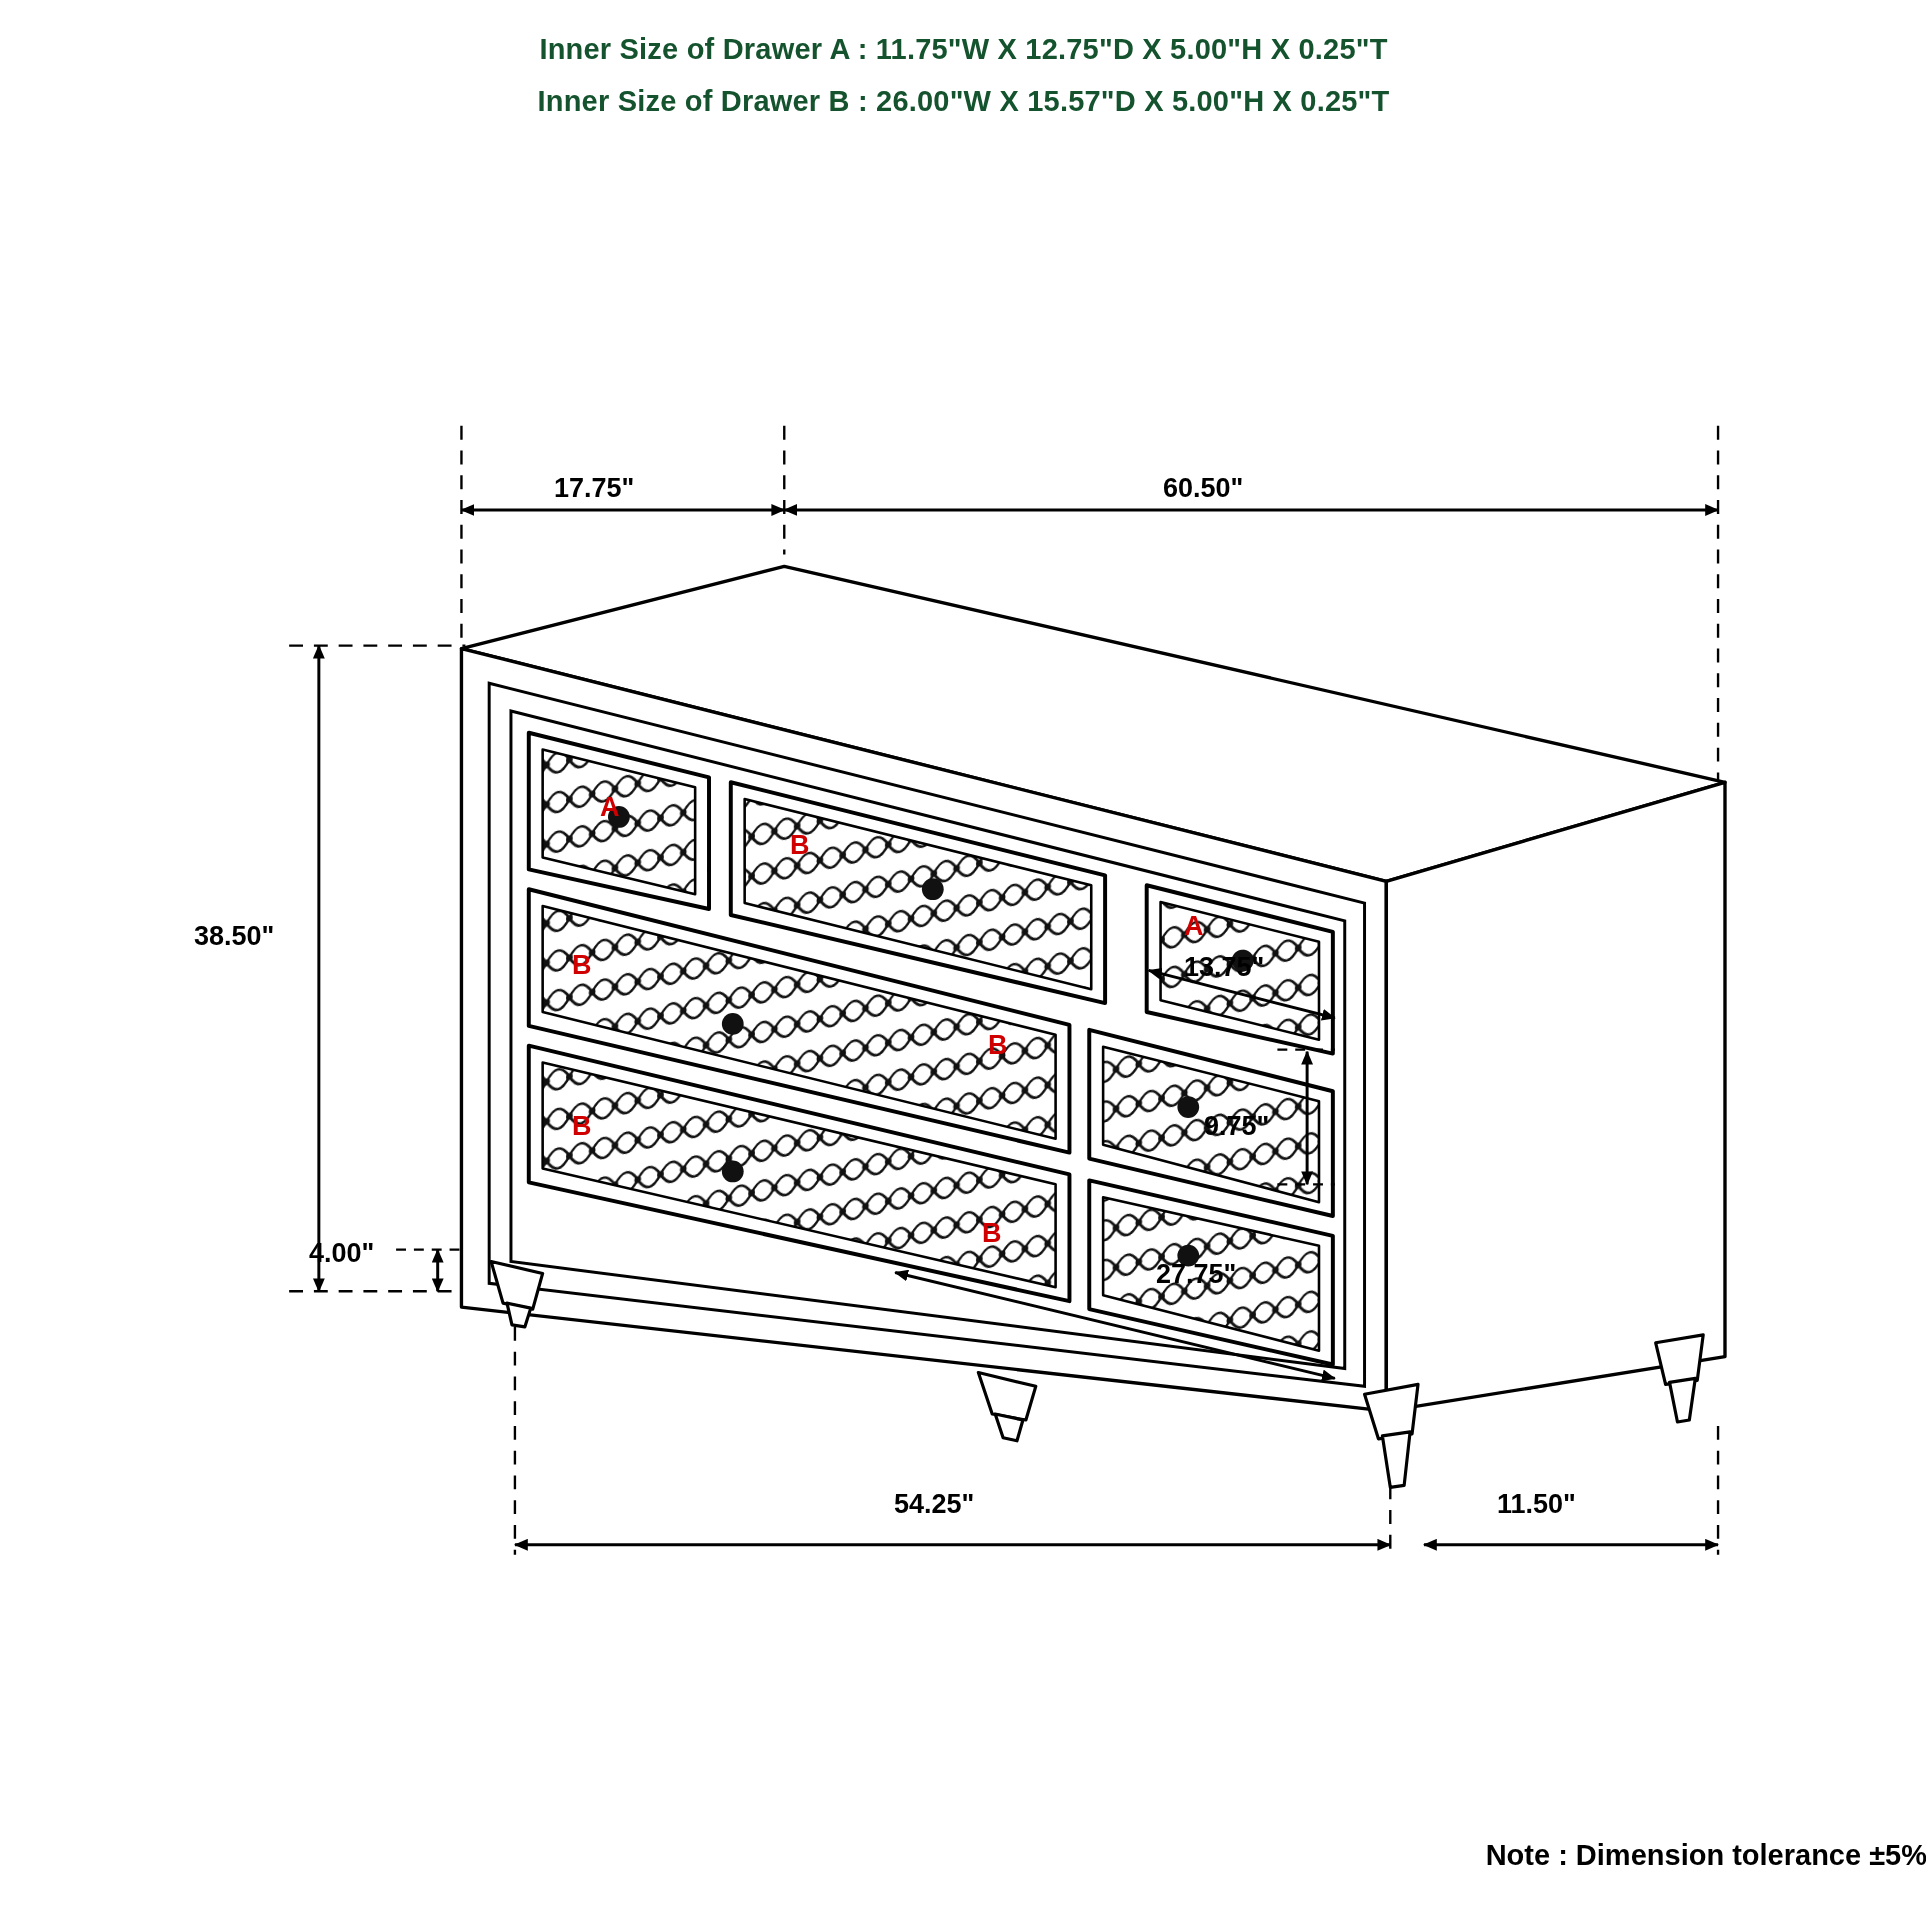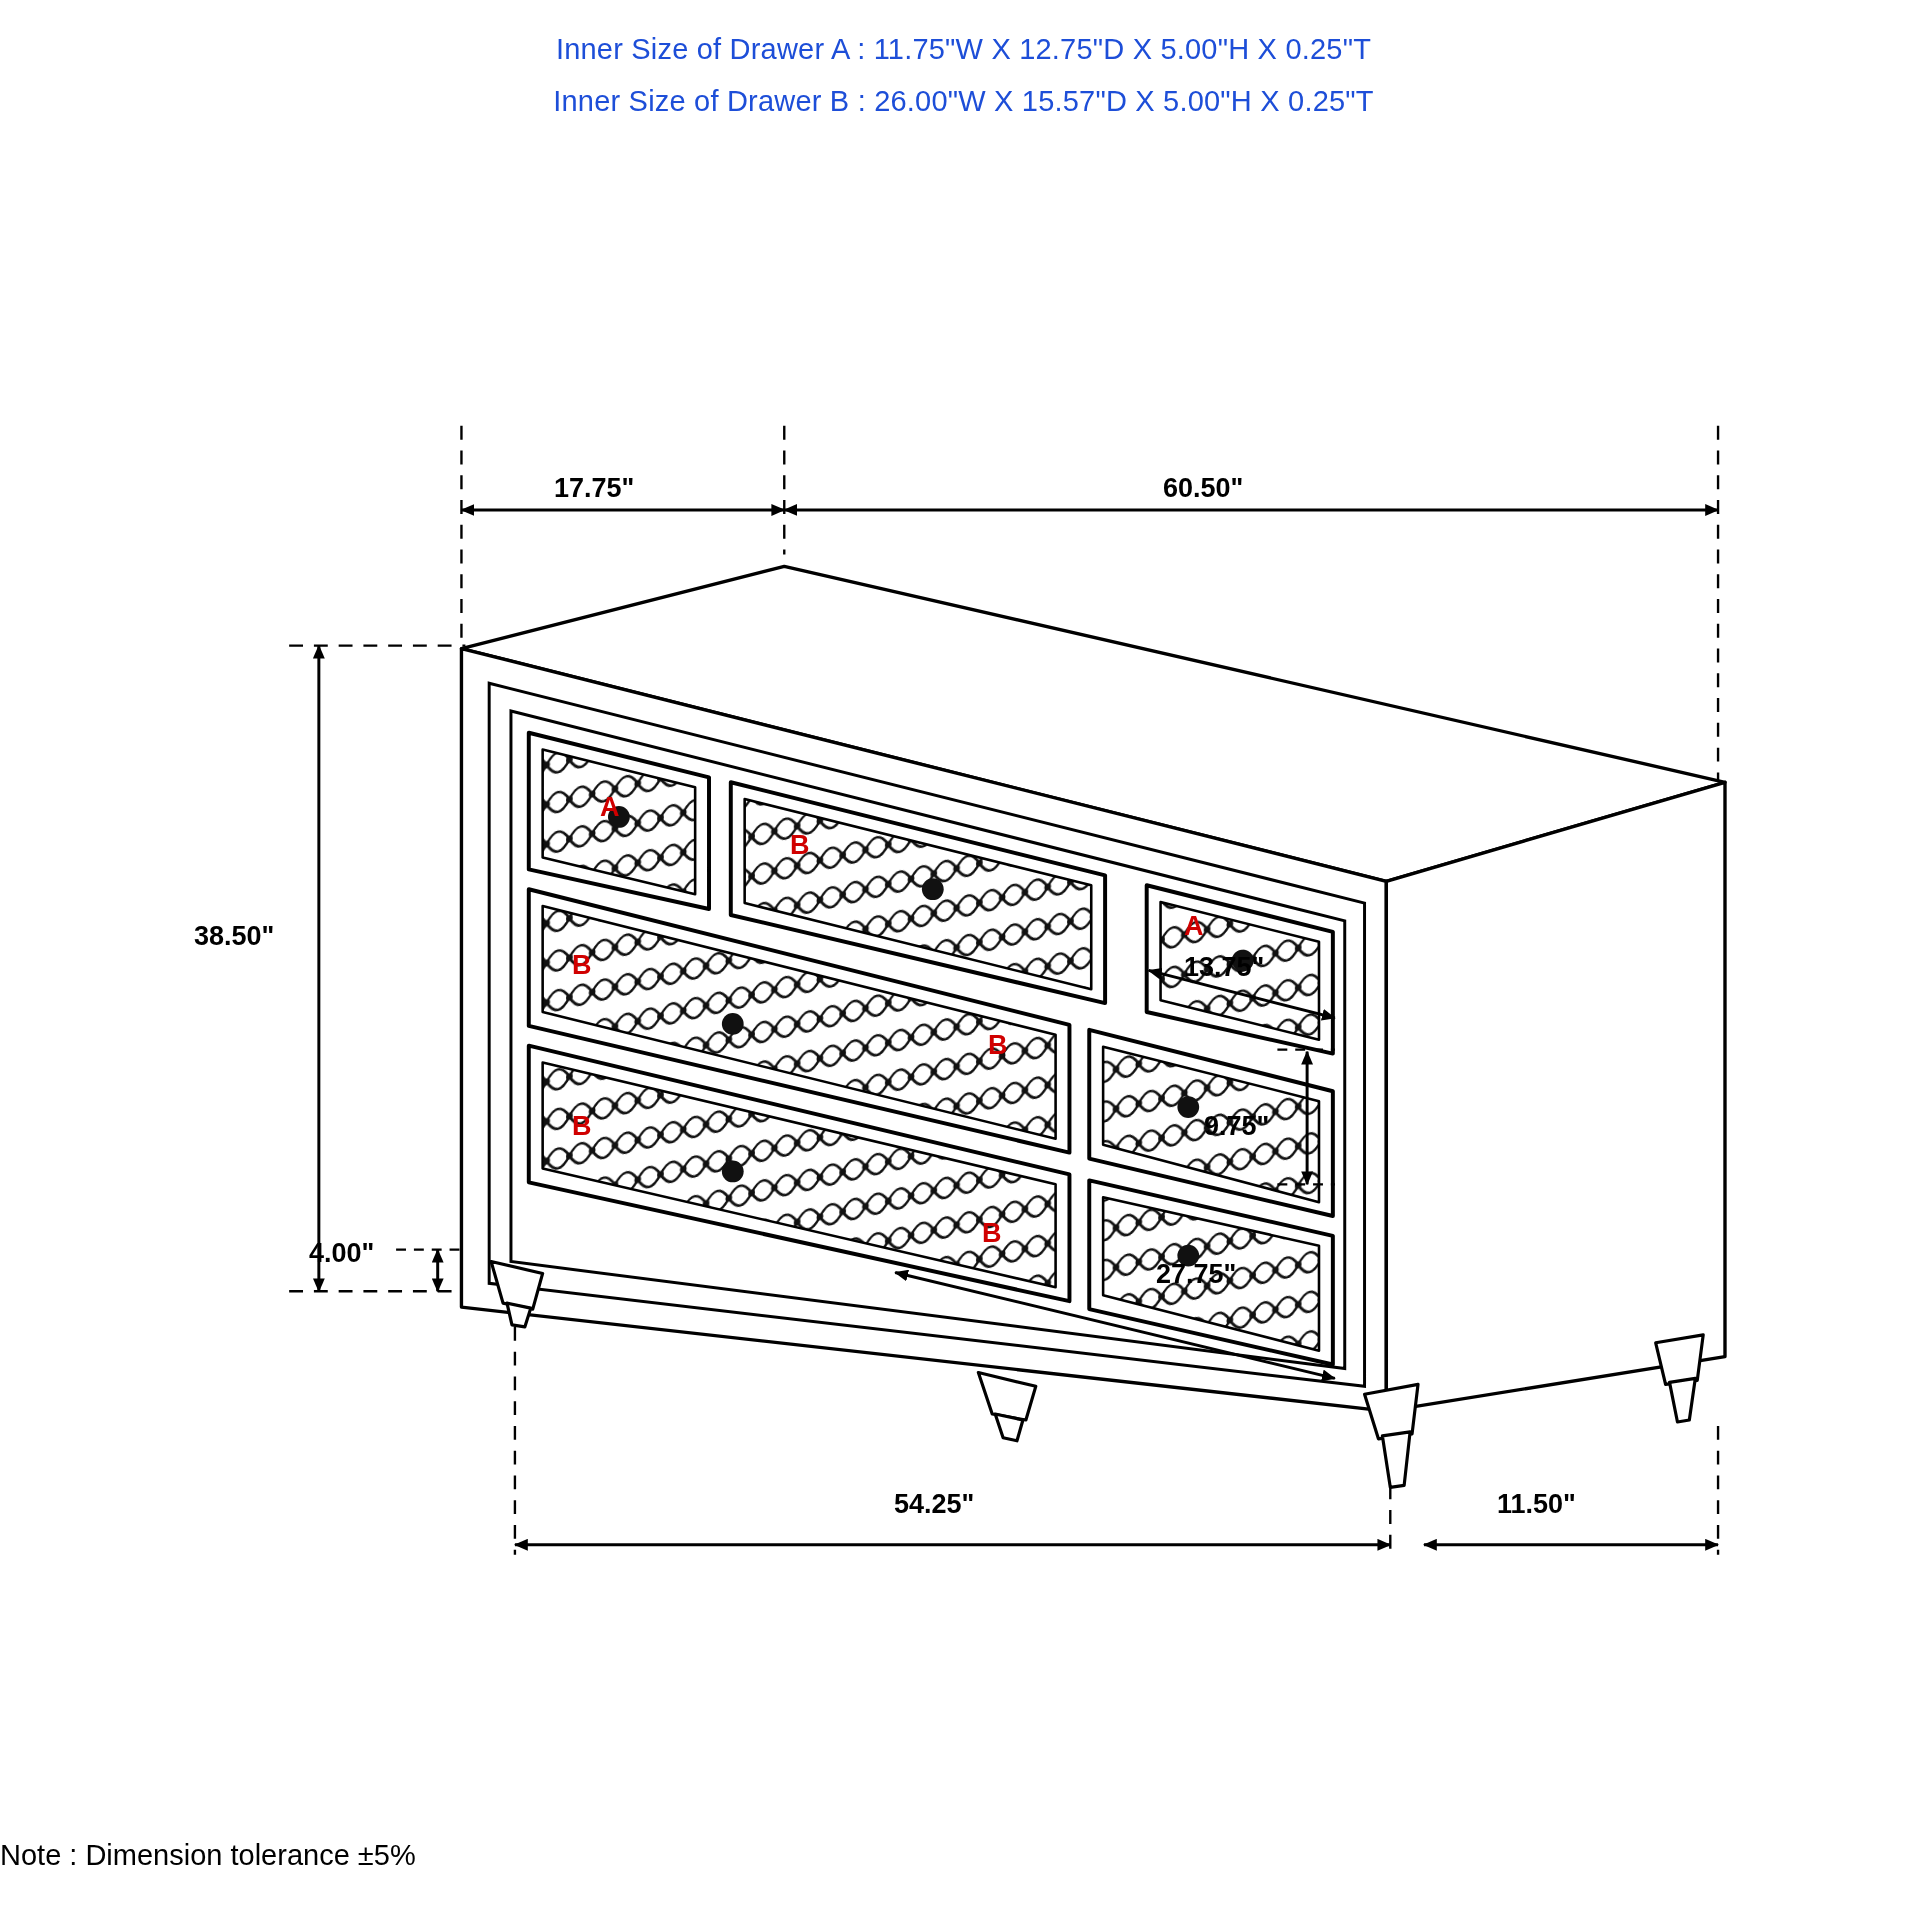--- a/index.html
+++ b/index.html
@@ -16,33 +16,33 @@
   }
   .spec-header {
     position: absolute;
     top: 24px;
     left: 0;
     width: 100%;
     text-align: center;
   }
   .spec-line {
     font-size: 29px;
-    font-weight: normal;
-    color: #1d4ed8;
+    font-weight: bold;
+    color: #14532d;
     line-height: 1.78;
     letter-spacing: 0.2px;
   }
   .note-footer {
     position: absolute;
     bottom: 55px;
     left: 0;
     width: 100%;
-    text-align: left;
+    text-align: right;
     font-size: 29px;
-    font-weight: normal;
+    font-weight: bold;
     color: #000;
   }
   #diagram {
     position: absolute;
     top: 0;
     left: 0;
     width: 1927px;
     height: 1927px;
   }
   .dim-label {

